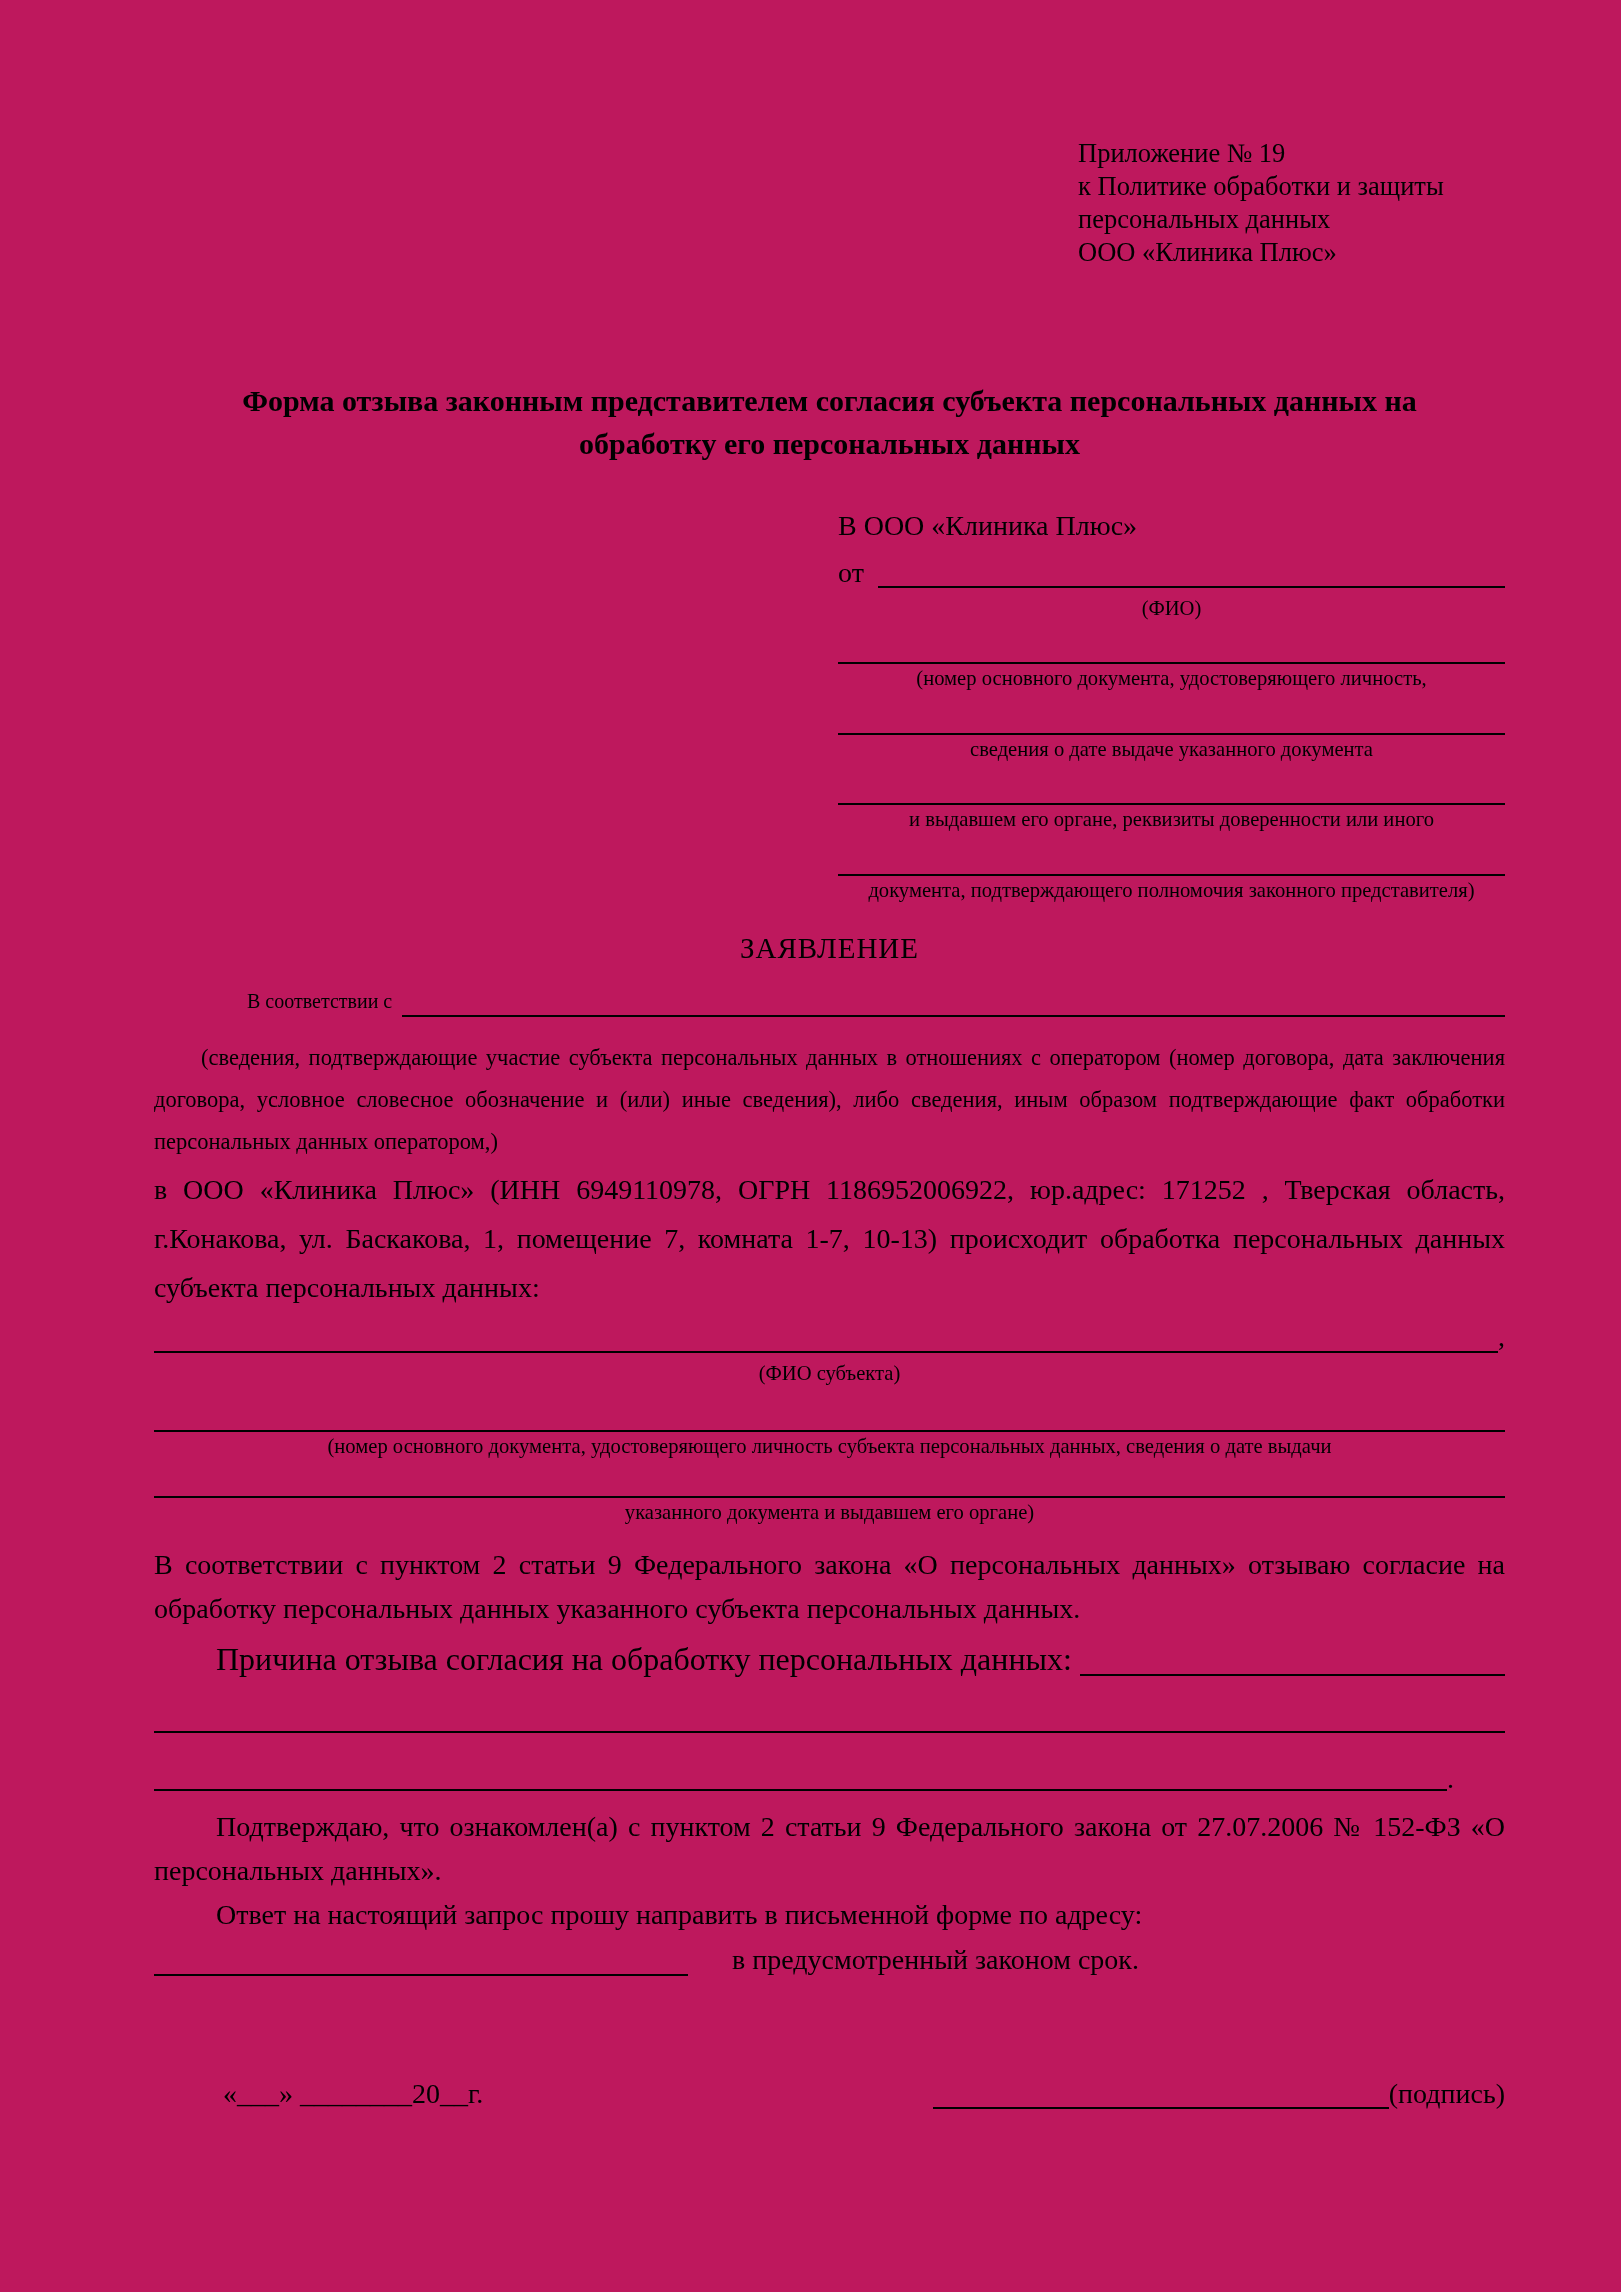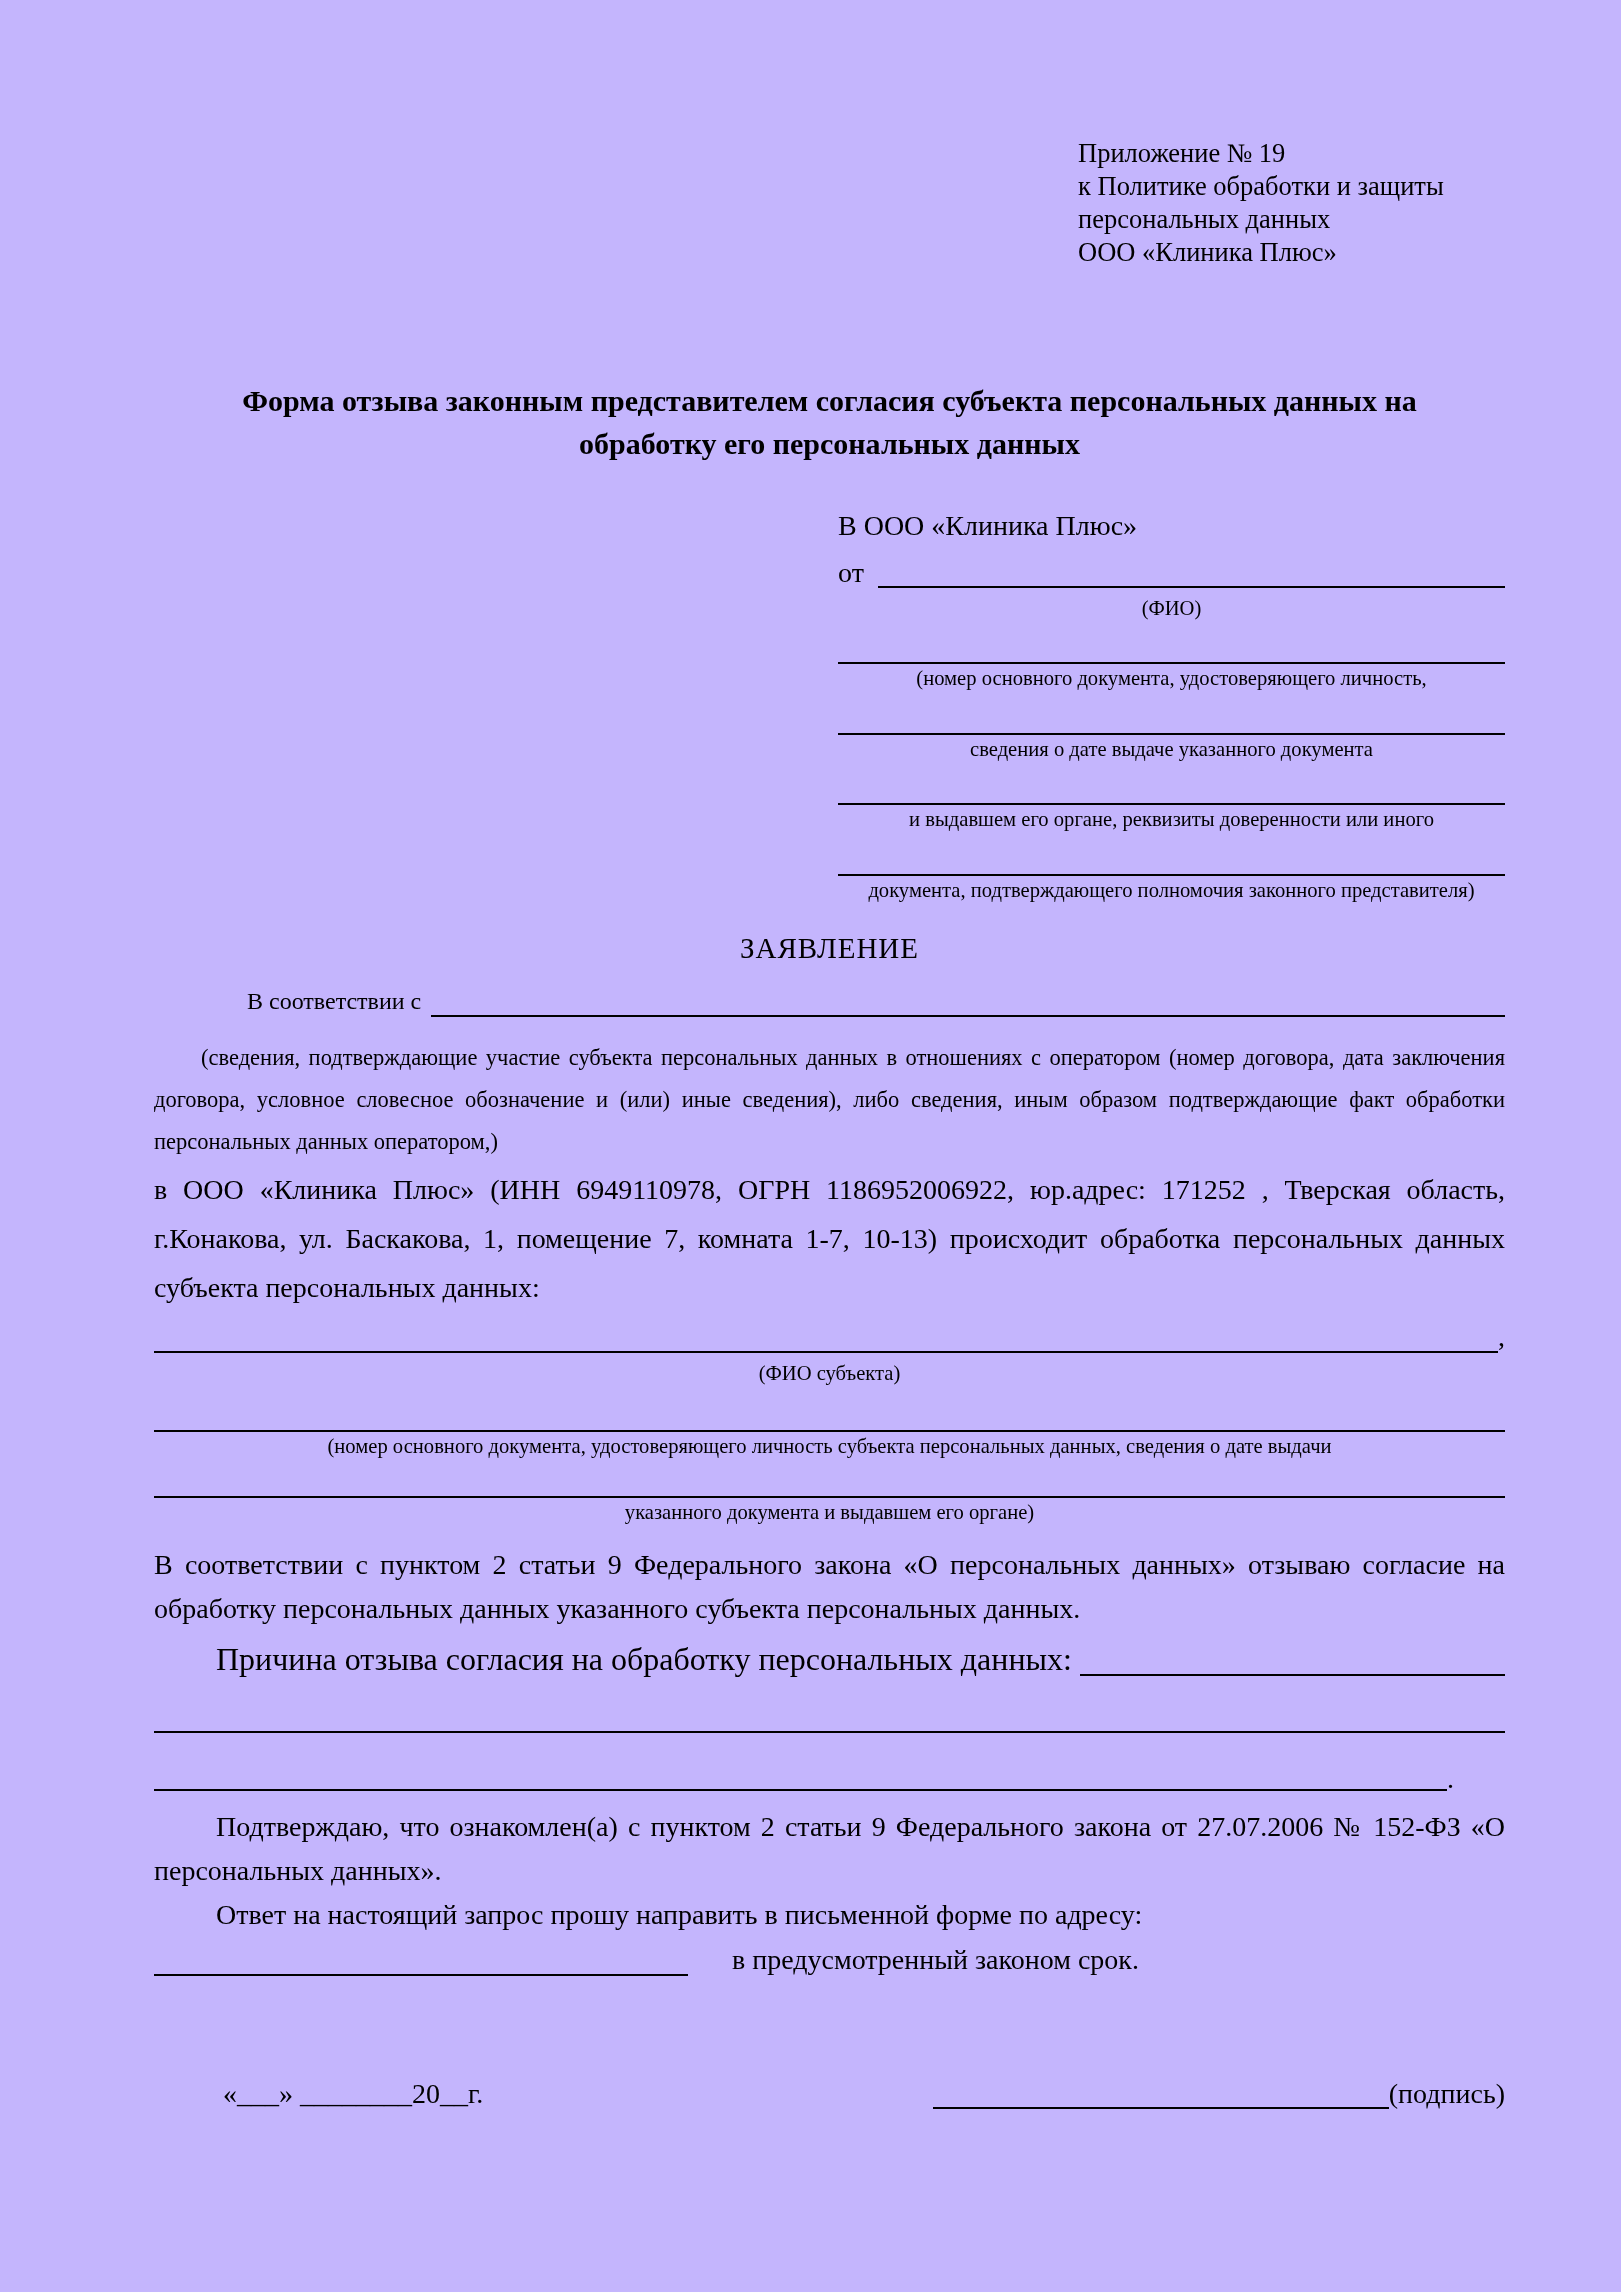--- a/index.html
+++ b/index.html
@@ -1,20 +1,20 @@
 <!DOCTYPE html>
 <html lang="ru"><head>
 <meta charset="utf-8">
 <style>
   html, body { margin: 0; padding: 0; background: #ffffff; }
   .page {
     position: relative;
     width: 1621px;
     height: 2293px;
-    background: #c4b5fd;
+    background: #be185d;
     color: #000000;
     font-family: "Liberation Serif", "DejaVu Serif", serif;
     box-sizing: border-box;
     padding: 137px 116px 0 154px;
     overflow: hidden;
   }
   .hdr-block {
     margin-left: 924px;
     font-size: 26.5px;
     line-height: 33px;
@@ -33,21 +33,21 @@
   .blank-row { display: flex; align-items: stretch; }
   .blank-row .lbl { white-space: nowrap; }
   .fill { flex: 1 1 auto; border-bottom: 2.9px solid #000; margin-bottom: 5.9px; }
   .from-row { margin-top: 5.9px; height: 43px; line-height: 43px; }
   .from-row .lbl { margin-right: 13.7px; }
   .cap { font-size: 20.6px; line-height: 25.5px; text-align: center; margin-top: 2px; }
   .rule { border-bottom: 2.9px solid #000; height: 0; }
   .addr-pair .rule { margin-top: 41px; }
   .addr-pair:first-of-type .rule { margin-top: 23.5px; }
   .zayav { text-align: center; font-size: 29px; line-height: 39px; margin-top: 26px; letter-spacing: 1px; }
-  .accord-row { margin-top: 11.8px; height: 43px; line-height: 43px; font-size: 24px; padding-left: 93px; }
+  .accord-row { margin-top: 11.8px; height: 43px; line-height: 43px; font-size: 20px; padding-left: 93px; }
   .accord-row .lbl { margin-right: 9.8px; }
   .fineprint {
     font-size: 22.5px;
     line-height: 42px;
     text-align: justify;
     text-indent: 47px;
     margin-top: 14px;
   }
   .para { font-size: 28px; line-height: 49px; text-align: justify; }
   .para-tight { font-size: 28px; line-height: 44px; text-align: justify; }

